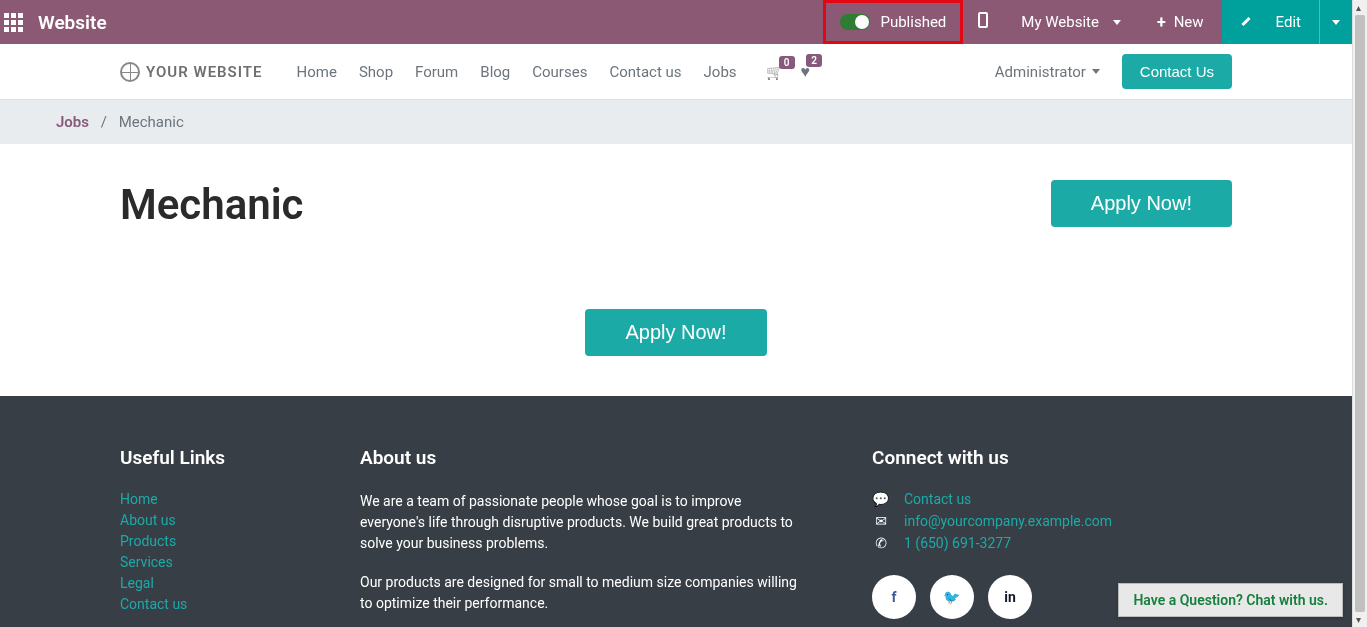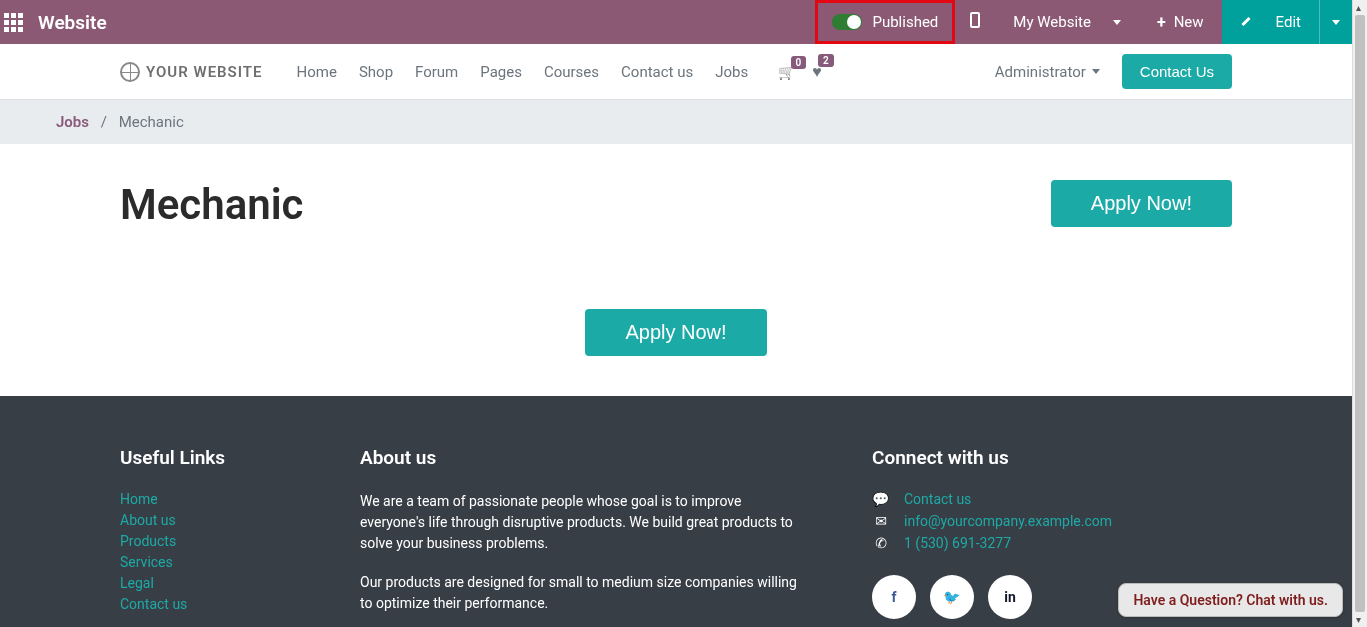--- a/index.html
+++ b/index.html
@@ -16,21 +16,21 @@
 .apps-icon span { background: #fff; width:5px; height:5px; }
 .brand { font-weight: 600; font-size: 19px; margin-right: 40px; }
 .admin-menu { display: flex; gap: 28px; }
 .admin-menu a { color: #fff; text-decoration: none; cursor: pointer; }
 .admin-right { margin-left: auto; display: flex; align-items: center; height: 100%; }
 .publish-wrap { display:flex; align-items:center; gap:10px; padding: 0 14px; height:100%; border: 3px solid #E30613; }
 .toggle { width: 30px; height: 16px; background: #2E7D32; border-radius: 8px; position: relative; cursor:pointer; }
 .toggle::after { content:""; position:absolute; right:1px; top:1px; width:14px; height:14px; background:#fff; border-radius:50%; }
 .mobile-icon { width:40px; text-align:center; cursor:pointer; }
 .mobile-icon .ph { display:inline-block; width:10px; height:16px; border:2px solid #fff; border-radius:2px; position:relative; }
-.mywebsite { padding: 0 18px; cursor:pointer; display:flex; align-items:center; gap:22px; }
+.mywebsite { padding: 0 18px; cursor:pointer; display:flex; align-items:center; gap:14px; }
 .caret-down { width:0;height:0;border-left:4px solid transparent;border-right:4px solid transparent;border-top:5px solid #fff; }
 .new-btn { padding: 0 18px; cursor:pointer; display:flex; align-items:center; gap:8px; }
 .plus { font-weight:bold; font-size:16px; }
 .edit-group { background:#00A09D; display:flex; align-items:center; height:100%; }
 .edit-btn { padding: 0 18px; cursor:pointer; display:flex; align-items:center; gap:24px; height:100%; }
 .edit-caret { padding: 0 12px; height:100%; display:flex; align-items:center; border-left:1px solid rgba(255,255,255,0.3); cursor:pointer; }
 .pencil { width:12px;height:12px; position:relative; }
 .pencil::before { content:""; position:absolute; width:10px;height:3px;background:#fff;transform:rotate(-45deg);top:4px;left:1px; }
 
 
@@ -77,21 +77,21 @@
 .connect-line { display:flex; align-items:center; gap:14px; margin-bottom:6px; }
 .connect-line .cicon { width:18px; text-align:center; }
 .connect-line a { color:#1CAAA7; text-decoration:none; cursor:pointer; }
 .social { display:flex; gap:14px; margin-top:24px; }
 .social-btn { width:44px; height:44px; background:#fff; border-radius:50%; display:flex; align-items:center; justify-content:center; cursor:pointer; font-weight:bold; }
 .fb { color:#3b5998; }
 .tw { color:#1da1f2; }
 .li { color:#0f172a; }
 
 
-.chat-widget { position:absolute; right:24px; bottom:10px; background:#E8E8E8; border:1px solid #bbb; border-radius:8px; padding:8px 14px; font-weight:600; color:#7f1d1d; cursor:pointer; box-shadow:0 1px 3px rgba(0,0,0,0.2); }
+.chat-widget { position:absolute; right:24px; bottom:10px; background:#E8E8E8; border:1px solid #bbb; border-radius:0; padding:8px 14px; font-weight:600; color:#15803d; cursor:pointer; box-shadow:0 1px 3px rgba(0,0,0,0.2); }
 </style>
 </head>
 <body>
 
 <div class="viewport">
 
 <div class="admin-bar">
   <div class="apps-icon">
         <span></span>
         <span></span>
@@ -132,21 +132,21 @@
 
 <div class="site-nav">
   <div class="logo">
     <span class="globe"></span>
     <span>YOUR WEBSITE</span>
   </div>
   <div class="nav-links">
     <a>Home</a>
     <a>Shop</a>
     <a>Forum</a>
-    <a>Pages</a>
+    <a>Blog</a>
     <a>Courses</a>
     <a>Contact us</a>
     <a>Jobs</a>
   </div>
   <div class="nav-icons">
     <span class="ic">
       <span class="cart-icon"></span>
       <span class="badge">0</span>
     </span>
     <span class="ic">
@@ -200,21 +200,21 @@
       <div class="connect-line">
         <span class="cicon">💬</span>
         <a>Contact us</a>
       </div>
       <div class="connect-line">
         <span class="cicon">✉</span>
         <a>info@yourcompany.example.com</a>
       </div>
       <div class="connect-line">
         <span class="cicon">✆</span>
-        <a>1 (530) 691-3277</a>
+        <a>1 (650) 691-3277</a>
       </div>
       <div class="social">
         <div class="social-btn fb">
               <span>f</span>
             </div>
         <div class="social-btn tw">
               <span>🐦</span>
             </div>
         <div class="social-btn li">
               <span>in</span>

